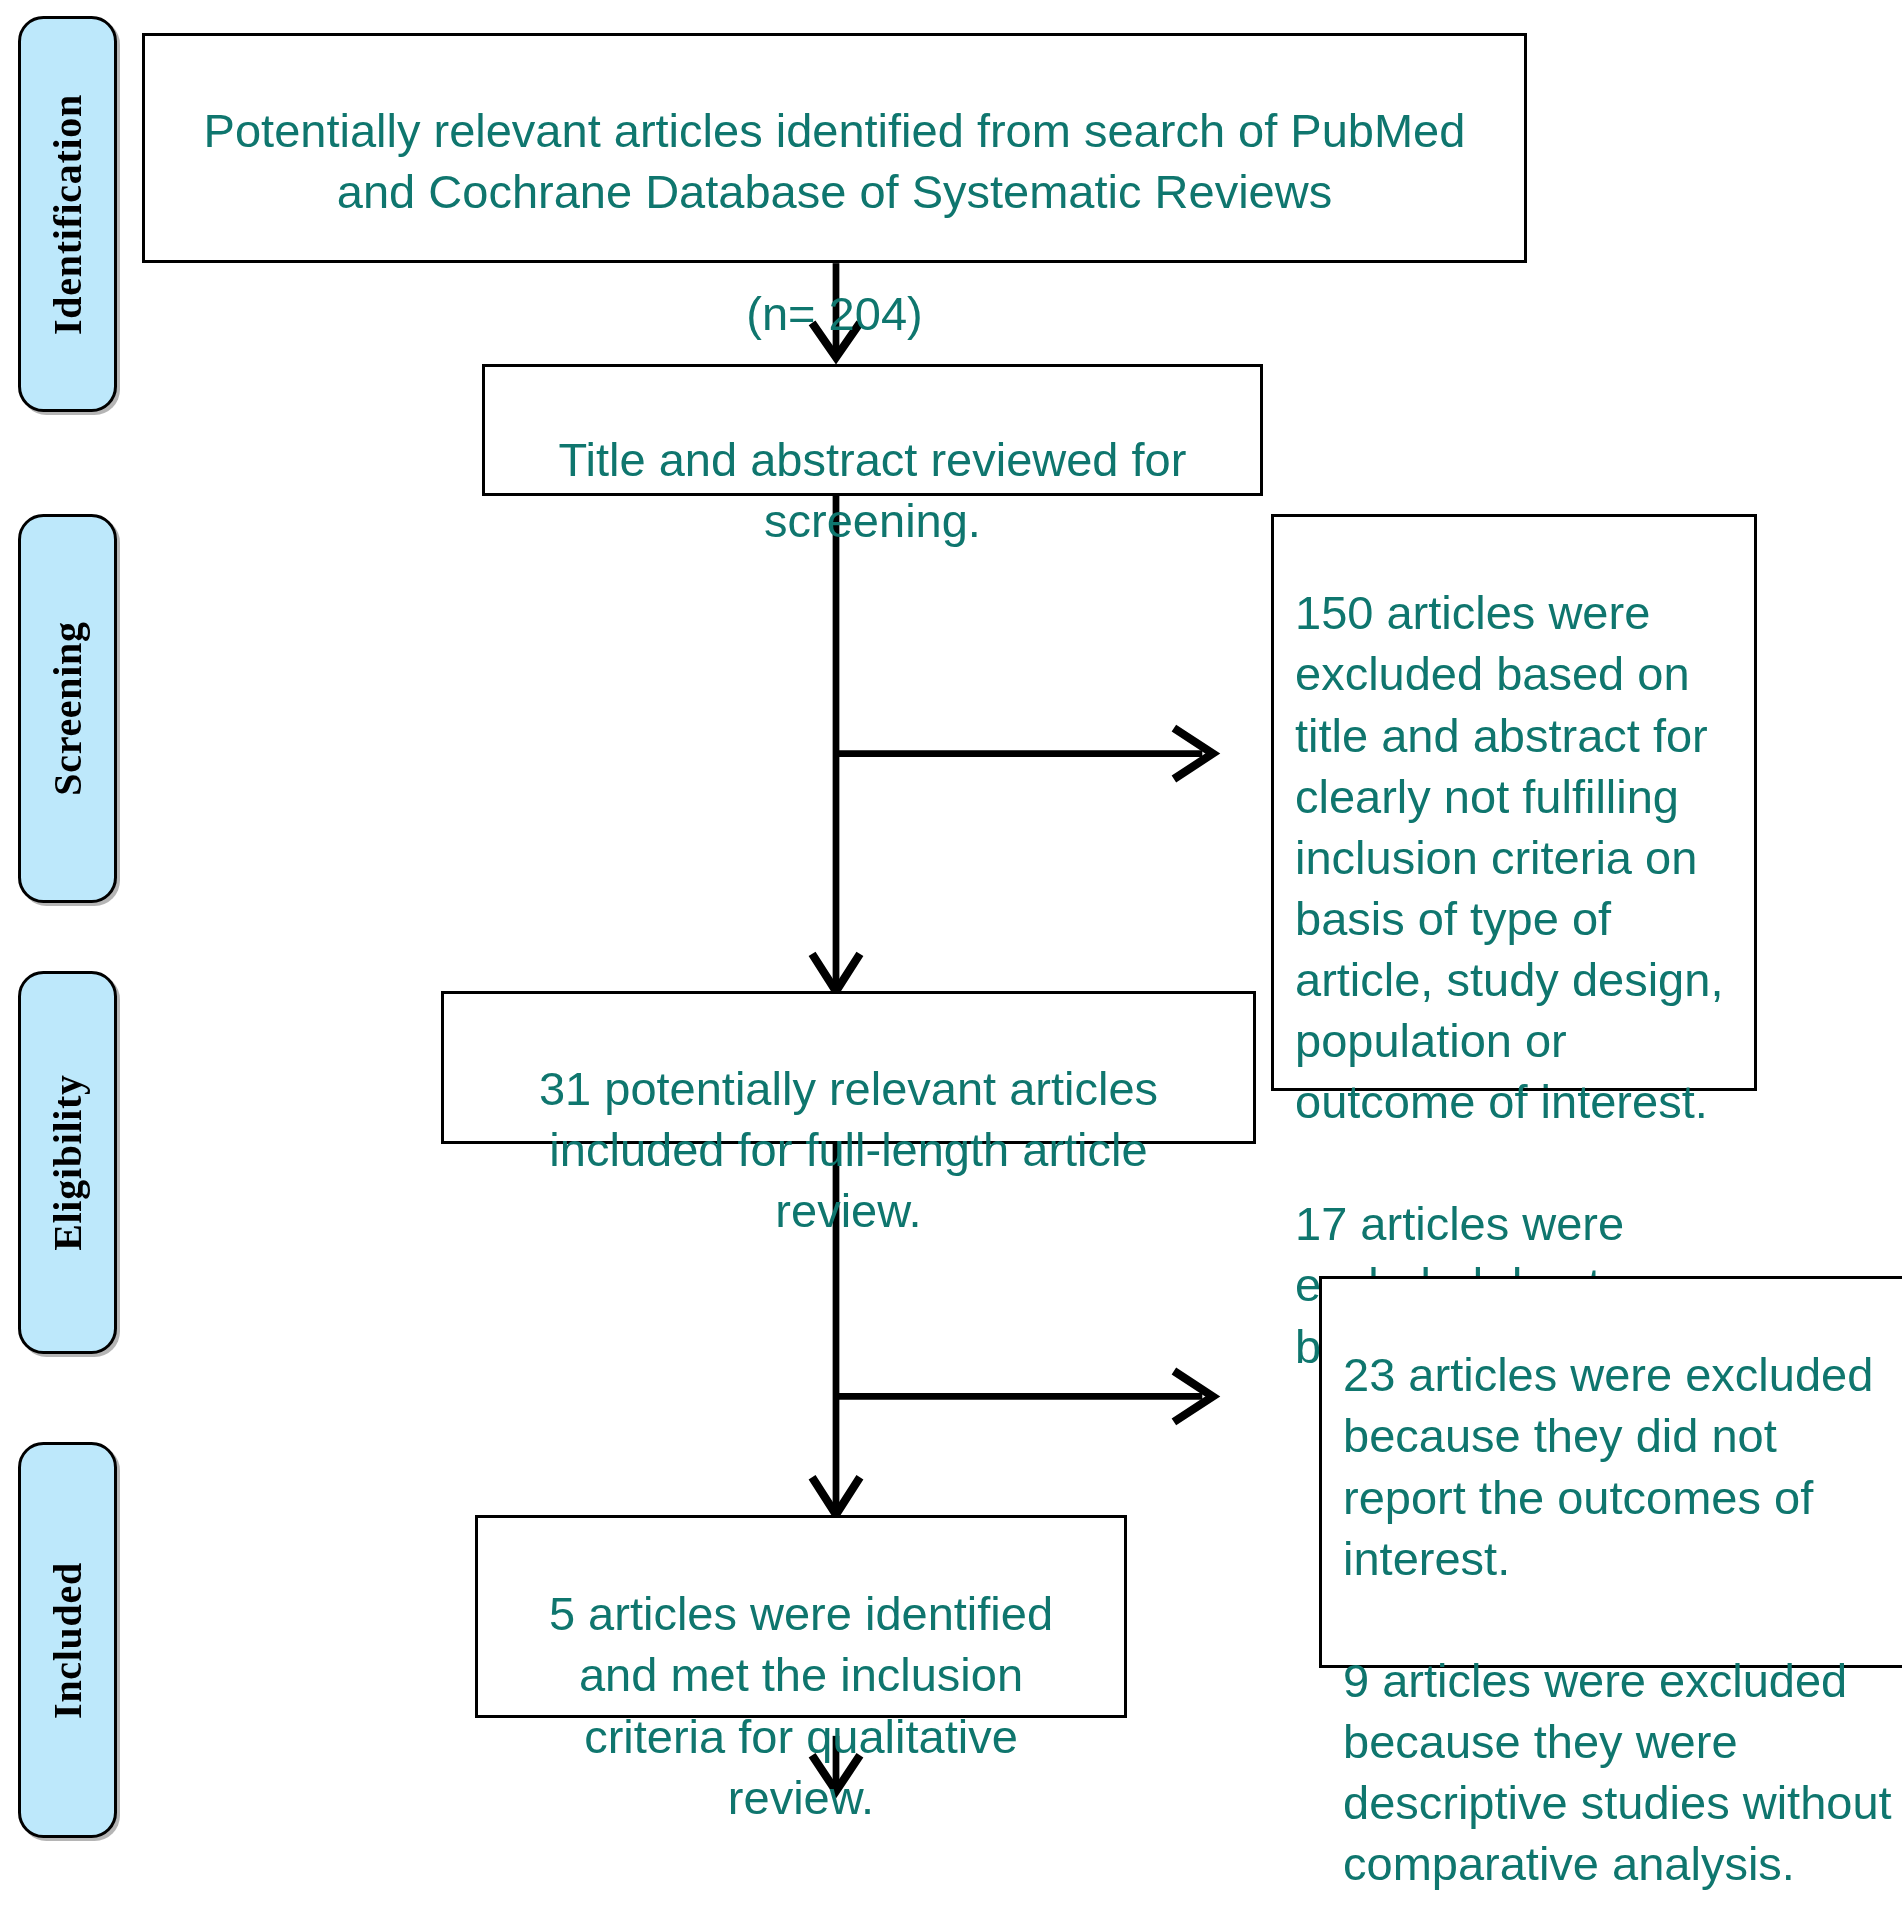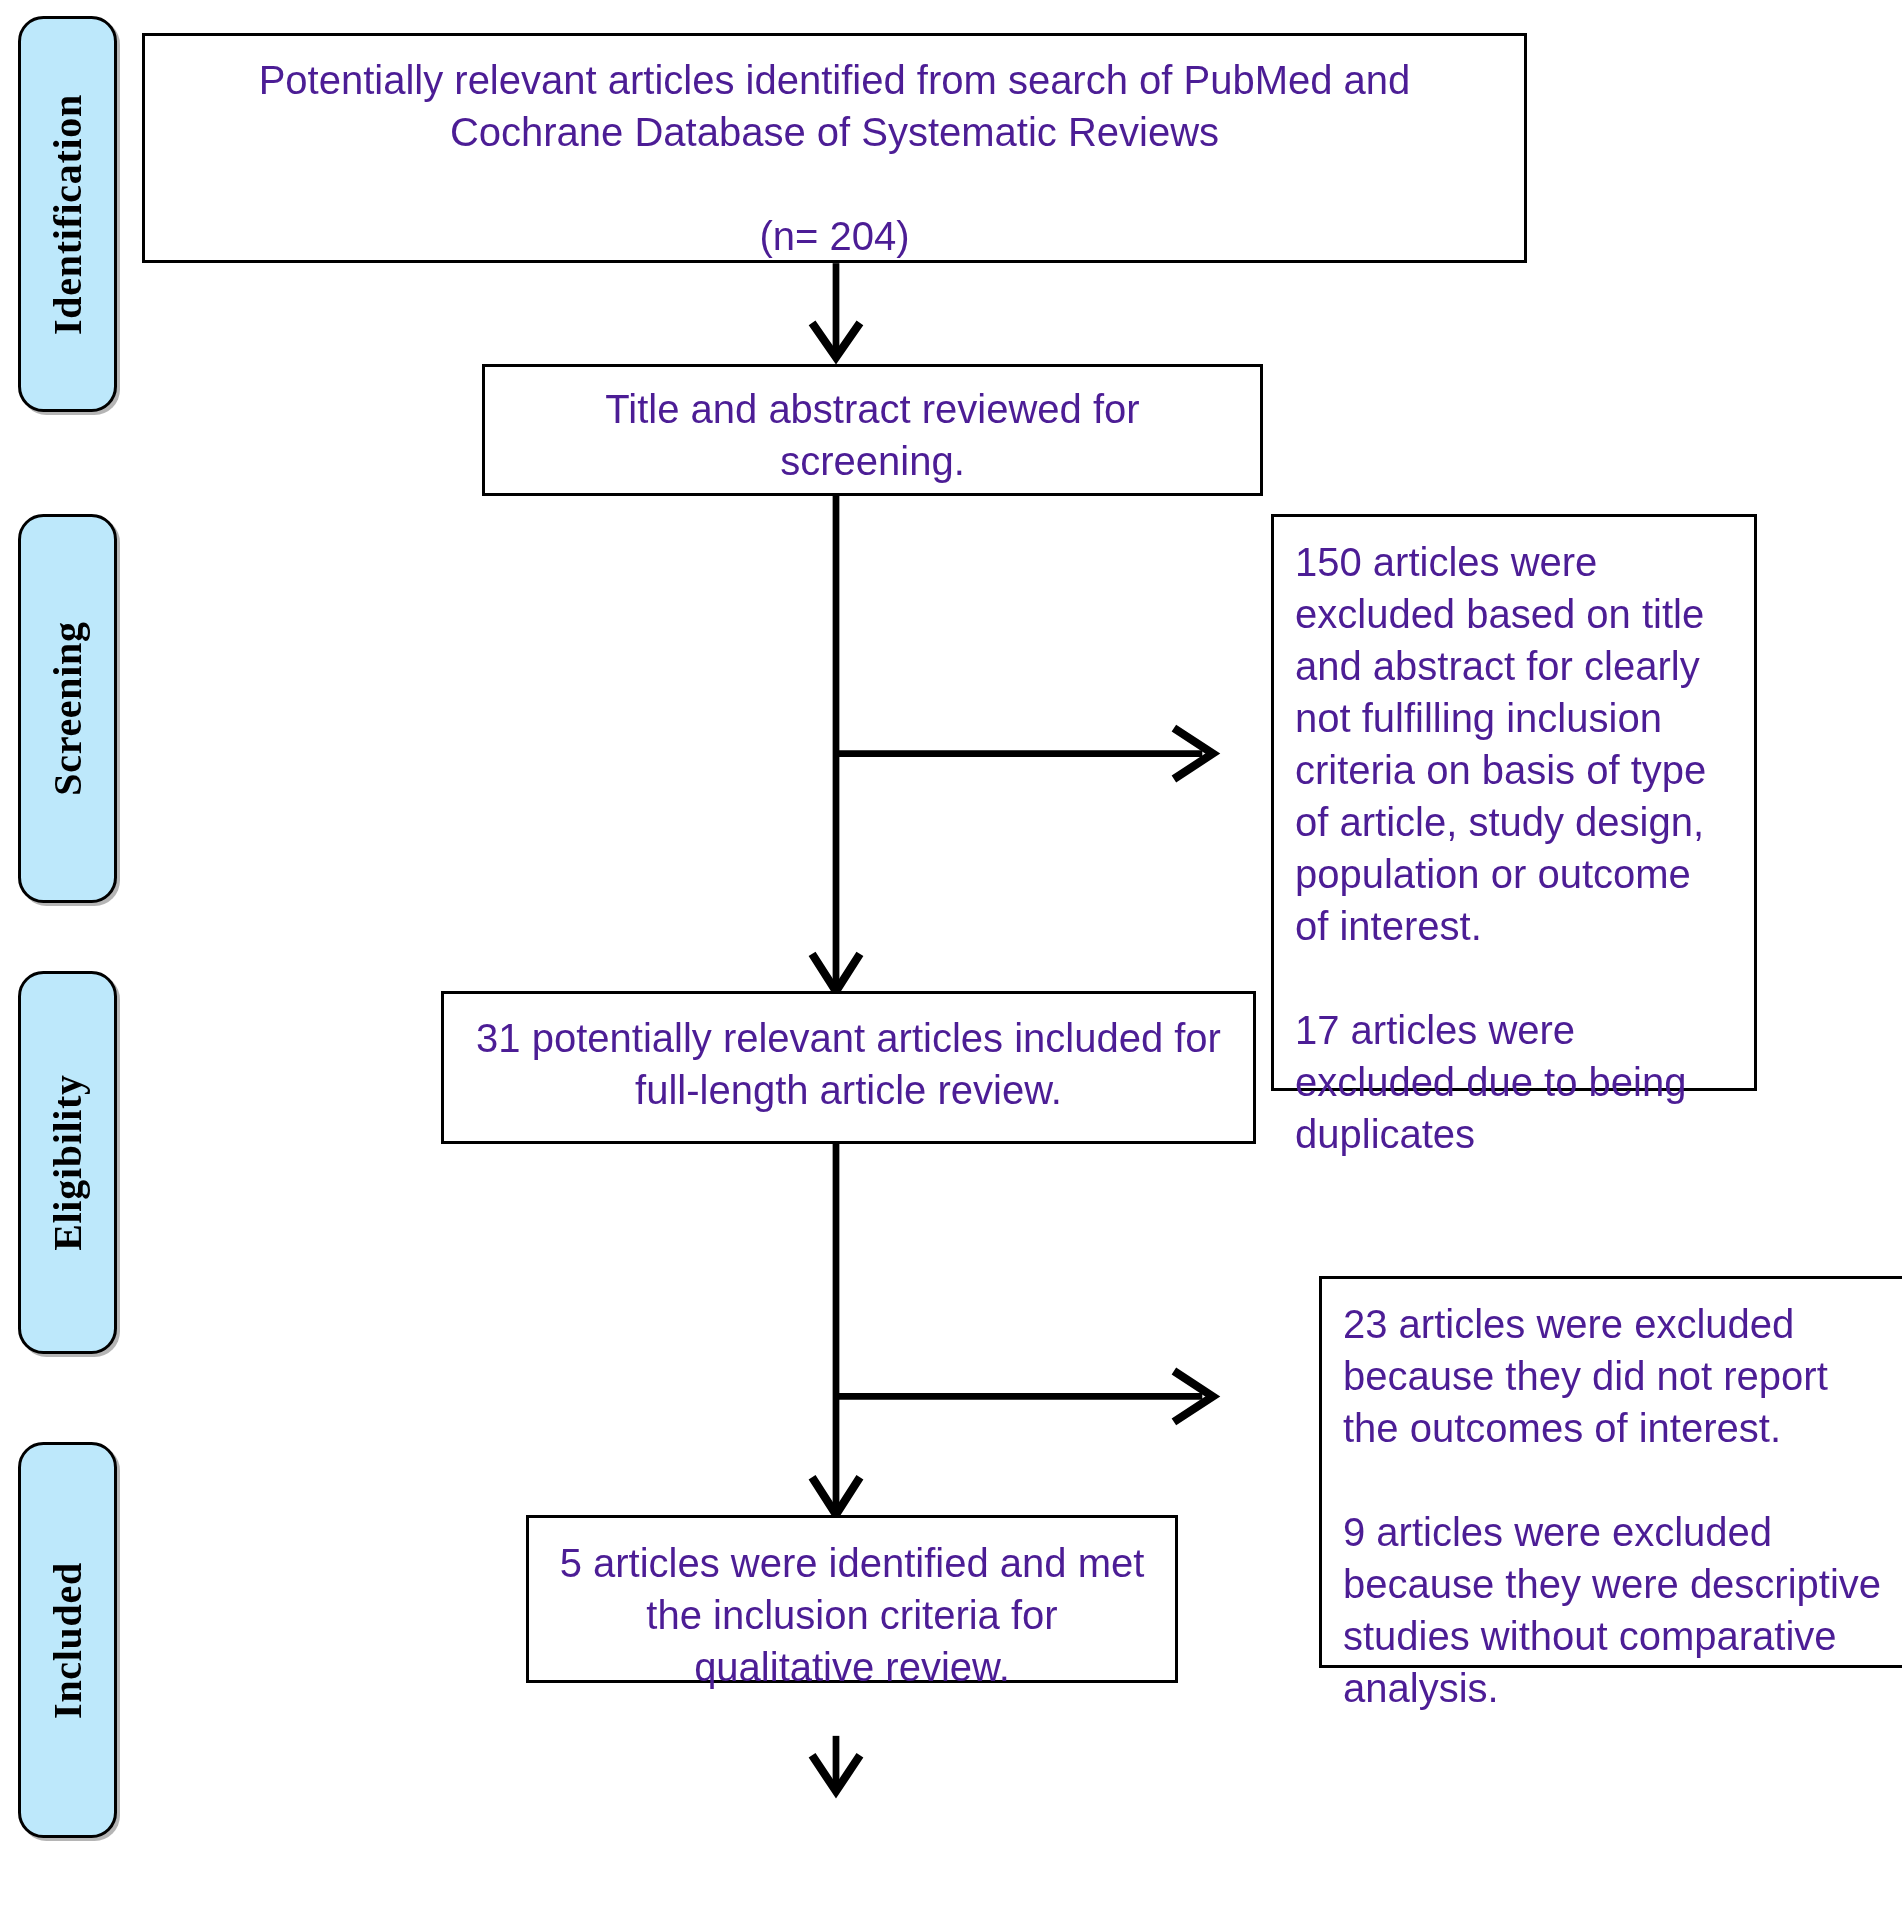--- a/index.html
+++ b/index.html
@@ -40,24 +40,25 @@
 
   
   .flow-box {
     position: absolute;
     background: #ffffff;
     border: 3px solid #000000;
     box-sizing: border-box;
   }
   .box-text {
     font-family: "Liberation Sans", sans-serif;
-    font-size: 40px;
+    font-size: 47px;
     line-height: 1.30;
-    color: #4c1d95;
+    color: #0f766e;
     white-space: pre-wrap;
+    margin-top: 46px;
   }
   .centered-box {
     display: flex;
     align-items: flex-start;
     justify-content: center;
   }
   .centered-box .box-text {
     text-align: center;
   }
   .left-box {
@@ -142,19 +143,19 @@
   <div class="flow-box centered-box" style="left:441px; top:991px; width:815px; height:153px; padding:18px 30px 0 30px;">
     <div class="box-text">31 potentially relevant articles included for full-length article review.</div>
   </div>
 
   <div class="flow-box left-box" style="left:1319px; top:1276px; width:598px; height:392px; padding:19.4px 21px 0 21px;">
     <div class="box-text">23 articles were excluded because they did not report the outcomes of interest.
 
 9 articles were excluded because they were descriptive studies without comparative analysis.</div>
   </div>
 
-  <div class="flow-box centered-box" style="left:526px; top:1515px; width:652px; height:168px; padding:19.4px 27px 0 27px;">
+  <div class="flow-box centered-box" style="left:475px; top:1515px; width:652px; height:203px; padding:19.4px 27px 0 27px;">
     <div class="box-text">5 articles were identified and met the inclusion criteria for qualitative review.</div>
   </div>
 
 
 </div>
 
 
 </body></html>

